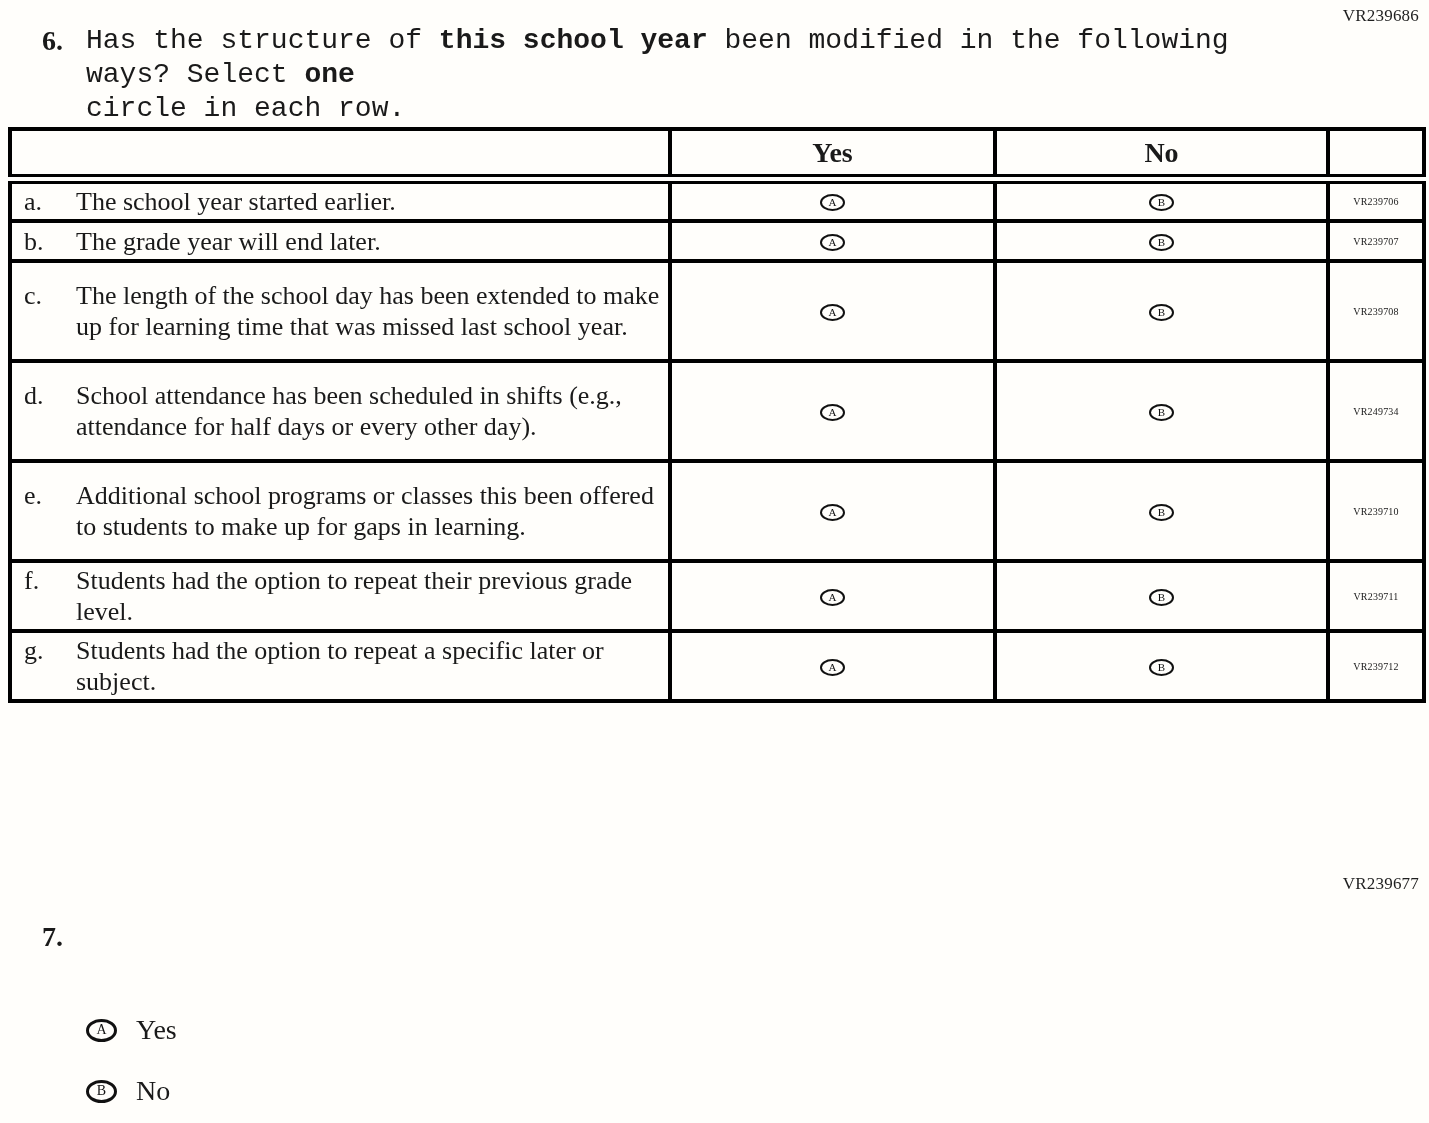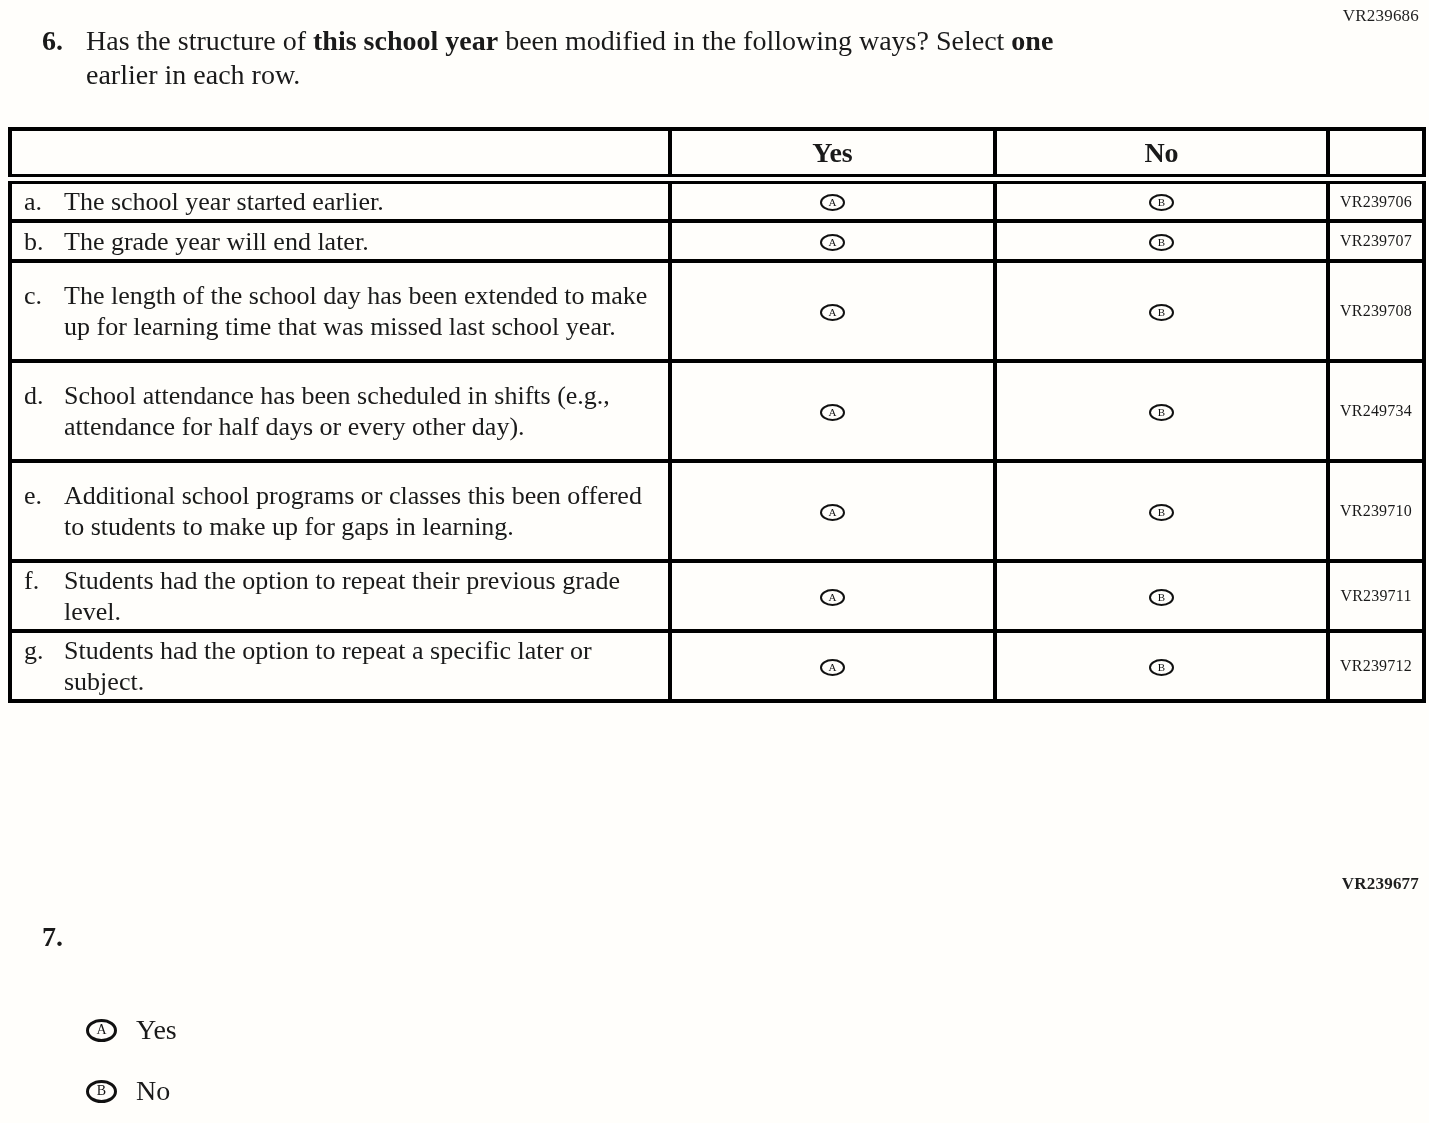--- a/index.html
+++ b/index.html
@@ -14,38 +14,38 @@
 
   
   .vr-code {
     position: absolute;
     right: 10px;
     font-size: 17px;
     color: #1f1f1f;
     letter-spacing: 0.2px;
   }
   #code-top { top: 6px; }
-  #code-mid { top: 874px; font-weight: bold; }
+  #code-mid { top: 874px; }
 
   
   .question {
     position: absolute;
     left: 42px;
     display: flex;
     font-size: 28px;
     line-height: 34px;
   }
   #question-6 { top: 24px; width: 1280px; }
   #question-7 { top: 920px; width: 1240px; }
   .q-number {
     flex: 0 0 44px;
     font-weight: bold;
   }
   #question-7 .q-number { flex: 0 0 47px; }
-  .q-text { flex: 1; }
+  .q-text { flex: 1; font-family: Liberation Mono, monospace; }
   .q-text b { font-weight: bold; }
 
   
   #response-table {
     position: absolute;
     left: 8px;
     top: 127px;
     width: 1414px;
     border-collapse: collapse;
     table-layout: fixed;
@@ -74,30 +74,30 @@
     vertical-align: middle;
     padding: 2px 4px 2px 0;
     font-size: 26px;
     line-height: 31px;
   }
   .stmt-flex { display: flex; align-items: flex-start; }
   .row-letter {
     flex: 0 0 52px;
     padding-left: 12px;
   }
-  .row-text { flex: 1; padding-right: 2px; }
+  .row-text { flex: 1; padding-right: 2px; margin-left: 12px; }
 
   td.choice {
     text-align: center;
     vertical-align: middle;
   }
   td.code-cell {
     text-align: center;
     vertical-align: middle;
-    font-size: 16px;
+    font-size: 10px;
     padding: 0 2px;
     letter-spacing: 0.2px;
   }
 
   
   .bubble {
     display: inline-flex;
     align-items: center;
     justify-content: center;
     border: 2.5px solid #111;
@@ -137,21 +137,21 @@
     margin-left: 19px;
   }
 </style>
 </head>
 <body>
 
 <div class="vr-code" id="code-top">VR239686</div>
 
 <div class="question" id="question-6">
   <div class="q-number">6.</div>
-  <div class="q-text"><span>Has the structure of </span><b>this school year</b><span> been modified in the following ways? Select </span><b>one</b><br><span>earlier in each row.</span></div>
+  <div class="q-text"><span>Has the structure of </span><b>this school year</b><span> been modified in the following ways? Select </span><b>one</b><br><span>circle in each row.</span></div>
 </div>
 
 <table id="response-table">
   <colgroup>
     <col style="width:660px">
       <col style="width:325px">
       <col style="width:333px">
       <col style="width:96px">
   </colgroup>
   <thead>

